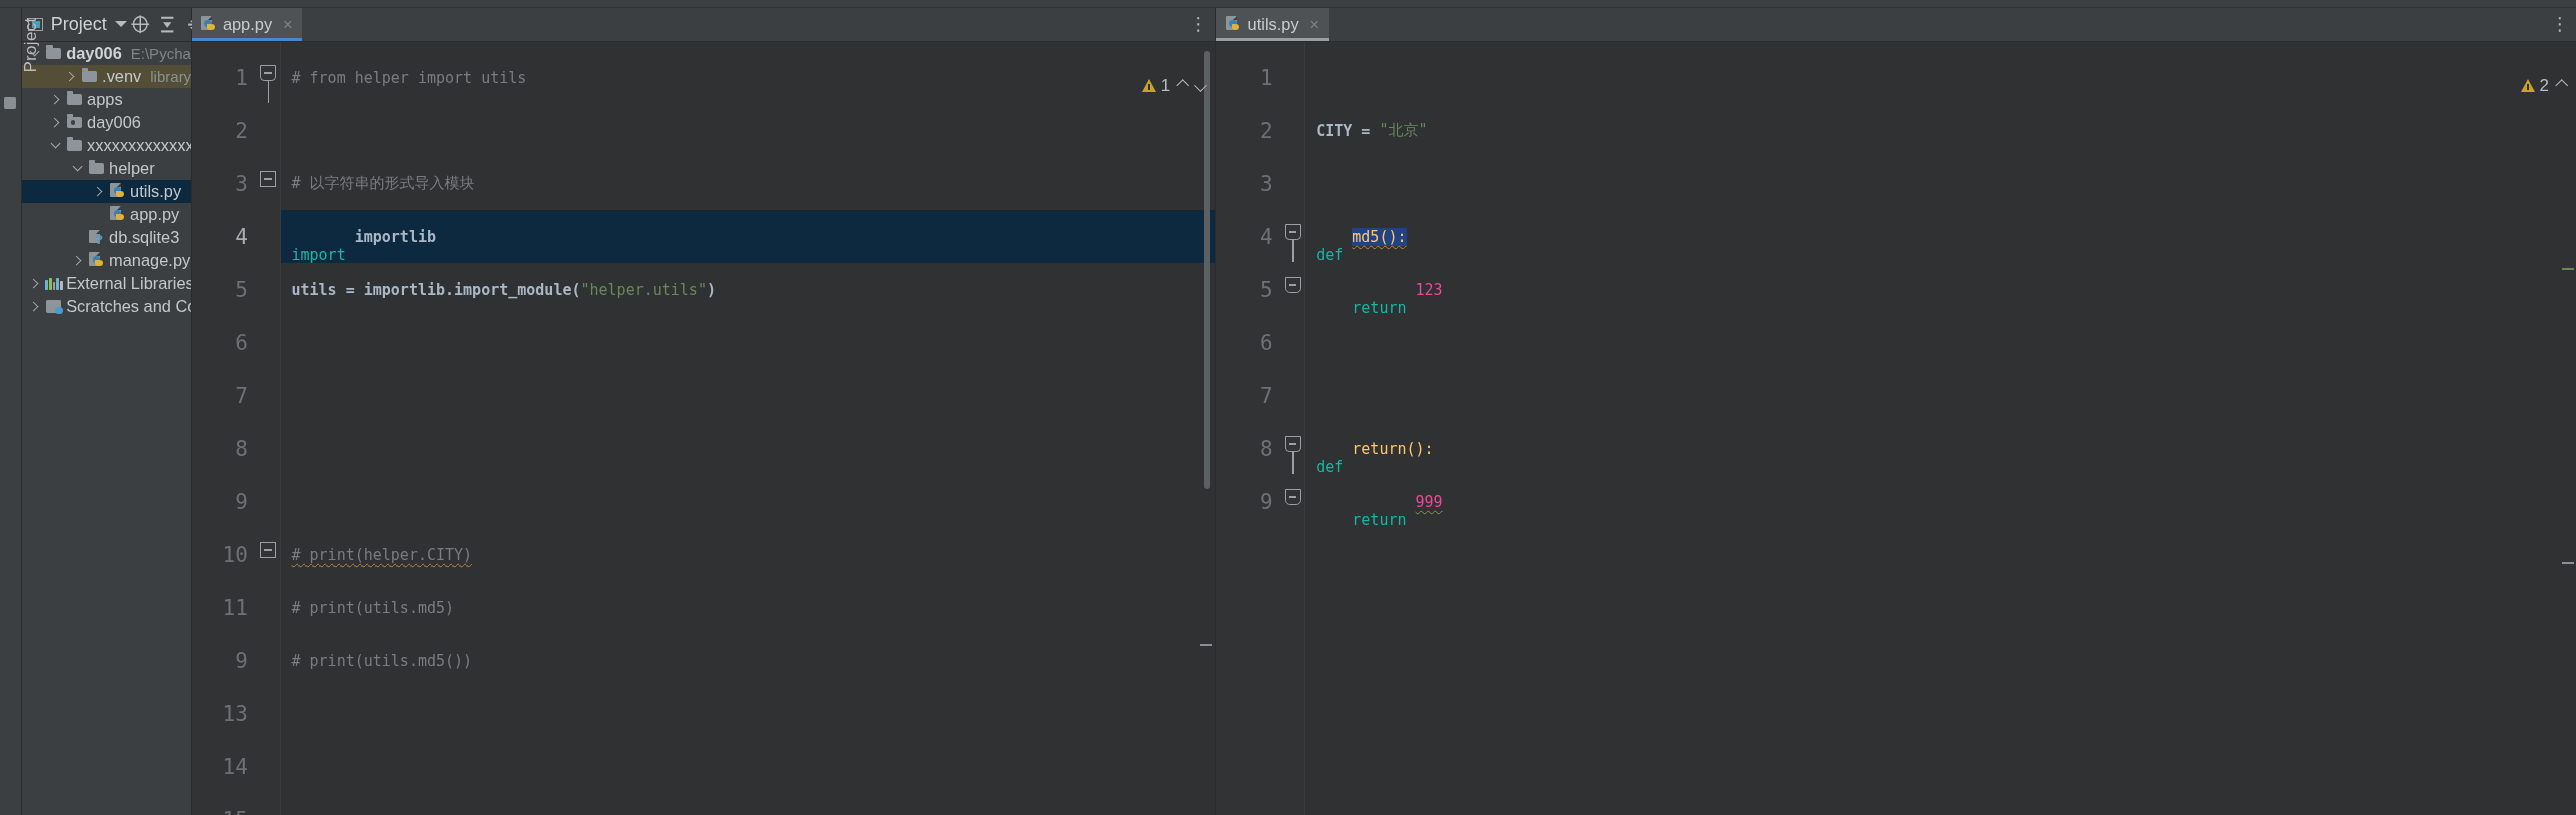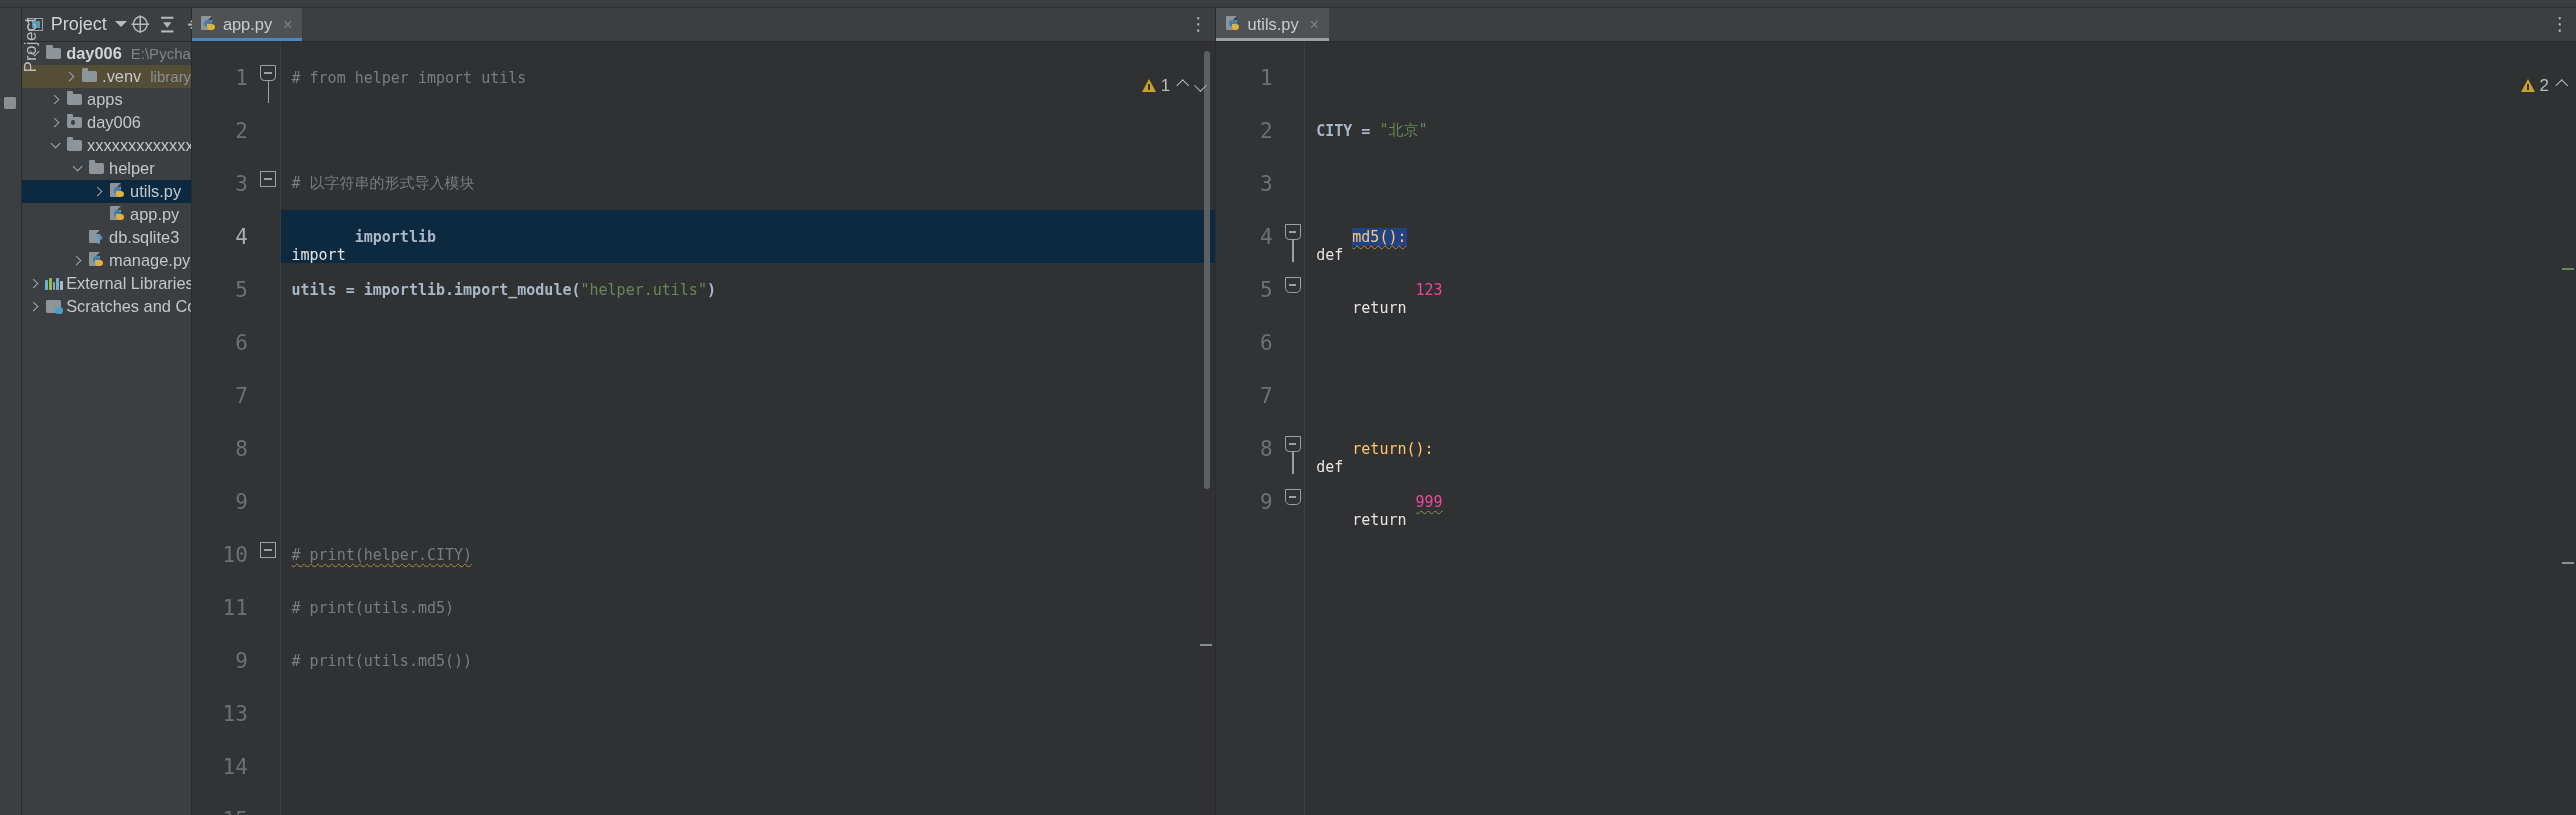--- a/index.html
+++ b/index.html
@@ -353,21 +353,21 @@
     align-items: center;
     font-family: "DejaVu Sans Mono", monospace;
     font-size: 15px;
     white-space: pre;
     padding-left: 11px;
     box-sizing: border-box;
     position: relative;
   }
   .cline.current { background: #0d293f; }
   .cmt { color: #787d80; }
-  .kw  { color: #e5e5e5; margin-top: 36px; }
+  .kw  { color: #14b8a6; margin-top: 36px; }
   .pln { color: #a9b7c6; font-weight: bold; }
   .str { color: #6a8759; }
   .num { color: #ec4899; }
   .fn  { color: #ffc66d; }
   .sel { background: #214283; }
   .wavy {
     text-decoration: underline;
     text-decoration-style: wavy;
     text-decoration-color: #b5894a;
     text-decoration-thickness: 1.1px;

